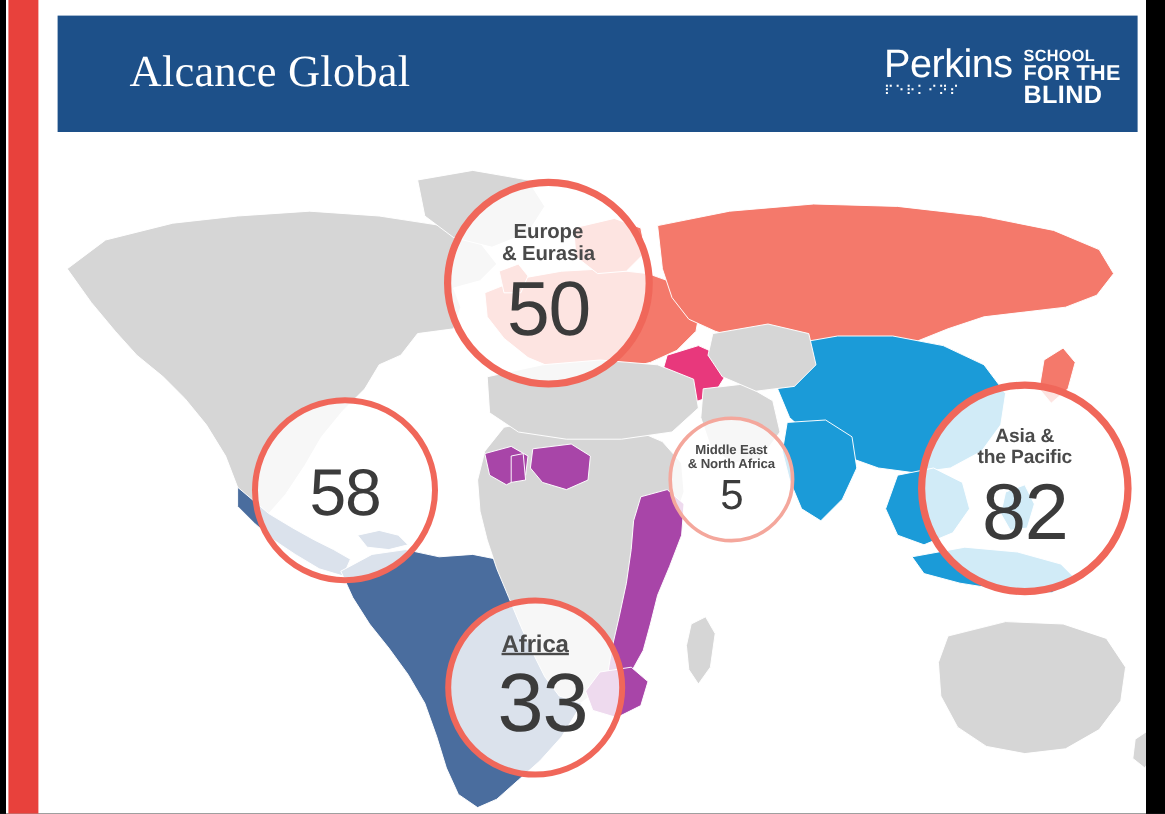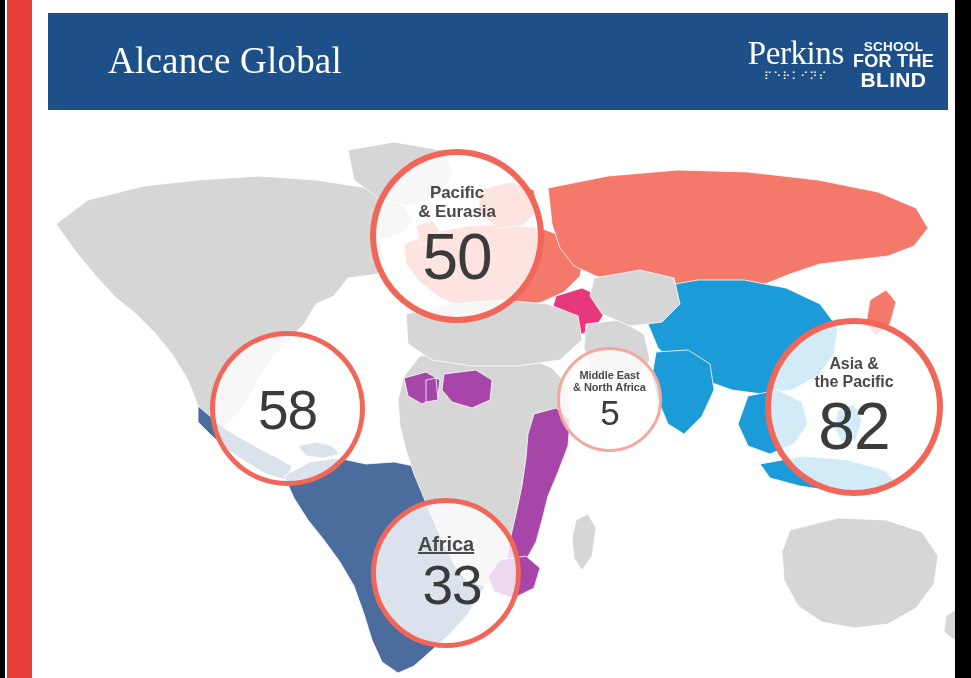--- a/index.html
+++ b/index.html
@@ -8,27 +8,27 @@
 
   #slide{position:relative;width:971px;height:678px;background:#000;}
 
   
   .page-canvas{position:absolute;left:5px;top:0px;width:950px;height:678px;background:#ffffff;}
 
   
   .accent-bar{position:absolute;left:7px;top:0px;width:25px;height:678px;background:#e8413c;}
 
   
-  .banner{position:absolute;left:48px;top:13px;width:900px;height:97px;background:#1d5089;text-align:center;}
+  .banner{position:absolute;left:48px;top:13px;width:900px;height:97px;background:#1d5089;}
   .banner-title{position:absolute;left:60px;top:26px;font-family:"Liberation Serif",serif;
     font-size:37px;color:#ffffff;letter-spacing:.2px;white-space:nowrap;font-weight:400;}
 
   
   .logo{position:absolute;right:14px;top:24px;display:flex;align-items:flex-start;gap:9px;}
-  .logo-word{font-family:Liberation Serif, serif;font-size:33px;line-height:32px;
+  .logo-word{font-family:Liberation Sans, sans-serif;font-size:33px;line-height:32px;
     color:#ffffff;letter-spacing:-.4px;}
   .logo-braille{font-family:"Liberation Sans",sans-serif;font-size:11px;line-height:11px;
     color:#ffffff;letter-spacing:1px;margin-top:2px;white-space:nowrap;}
   .logo-right{font-family:"Liberation Sans",sans-serif;font-weight:bold;color:#ffffff;
     line-height:15px;padding-top:2px;}
   .logo-right .l1{font-size:13.5px;letter-spacing:.3px;display:block;}
   .logo-right .l2{font-size:18px;letter-spacing:.3px;display:block;}
   .logo-right .l3{font-size:21px;letter-spacing:.3px;display:block;line-height:22px;}
 
   
@@ -55,21 +55,21 @@
   #bubble-mena{left:509px;top:219px;width:105px;height:105px;border:3px solid #f4a79c;}
   #bubble-mena .b-label{font-size:11px;}
   #bubble-mena .b-value{font-size:35px;margin-top:2px;}
 
   #bubble-asia{left:717px;top:190px;width:178px;height:178px;border:6px solid #f0675a;}
   #bubble-asia .b-label{font-size:16px;}
   #bubble-asia .b-value{font-size:66px;margin-top:3px;}
 
   #bubble-africa{left:323px;top:370px;width:150px;height:150px;border:5px solid #f0675a;}
   #bubble-africa .b-label{font-size:20px;text-decoration:underline;}
-  #bubble-africa .b-value{font-size:55px;margin-top:2px;margin-left:12px;}
+  #bubble-africa .b-value{font-size:69px;margin-top:2px;margin-left:12px;}
 </style>
 </head>
 <body>
 
 <div id="slide">
 
   <div class="page-canvas"></div>
   <div class="accent-bar"></div>
 
   <div class="banner">
@@ -146,21 +146,21 @@
         <path fill="#d6d6d6" d="M742 402 L790 390 L838 392 L874 404 L890 428 L886 456 L868 480
           L840 496 L806 500 L774 494 L750 478 L736 452 L734 424 Z"></path>
         <path fill="#d6d6d6" d="M898 488 L910 480 L916 496 L906 512 L896 504 Z"></path>
 
         <path fill="#d6d6d6" d="M546 150 L592 142 L626 150 L632 176 L614 194 L582 198 L554 186 L542 168 Z"></path>
       </g>
     </svg>
 
     <div class="bubble" id="bubble-europe">
       <div class="b-label">
-        <span>Pacific</span><br>
+        <span>Europe</span><br>
         <span>&amp; Eurasia</span>
       </div>
       <div class="b-value">50</div>
     </div>
 
     <div class="bubble" id="bubble-latam">
       <div class="b-value">58</div>
     </div>
 
     <div class="bubble" id="bubble-mena">

